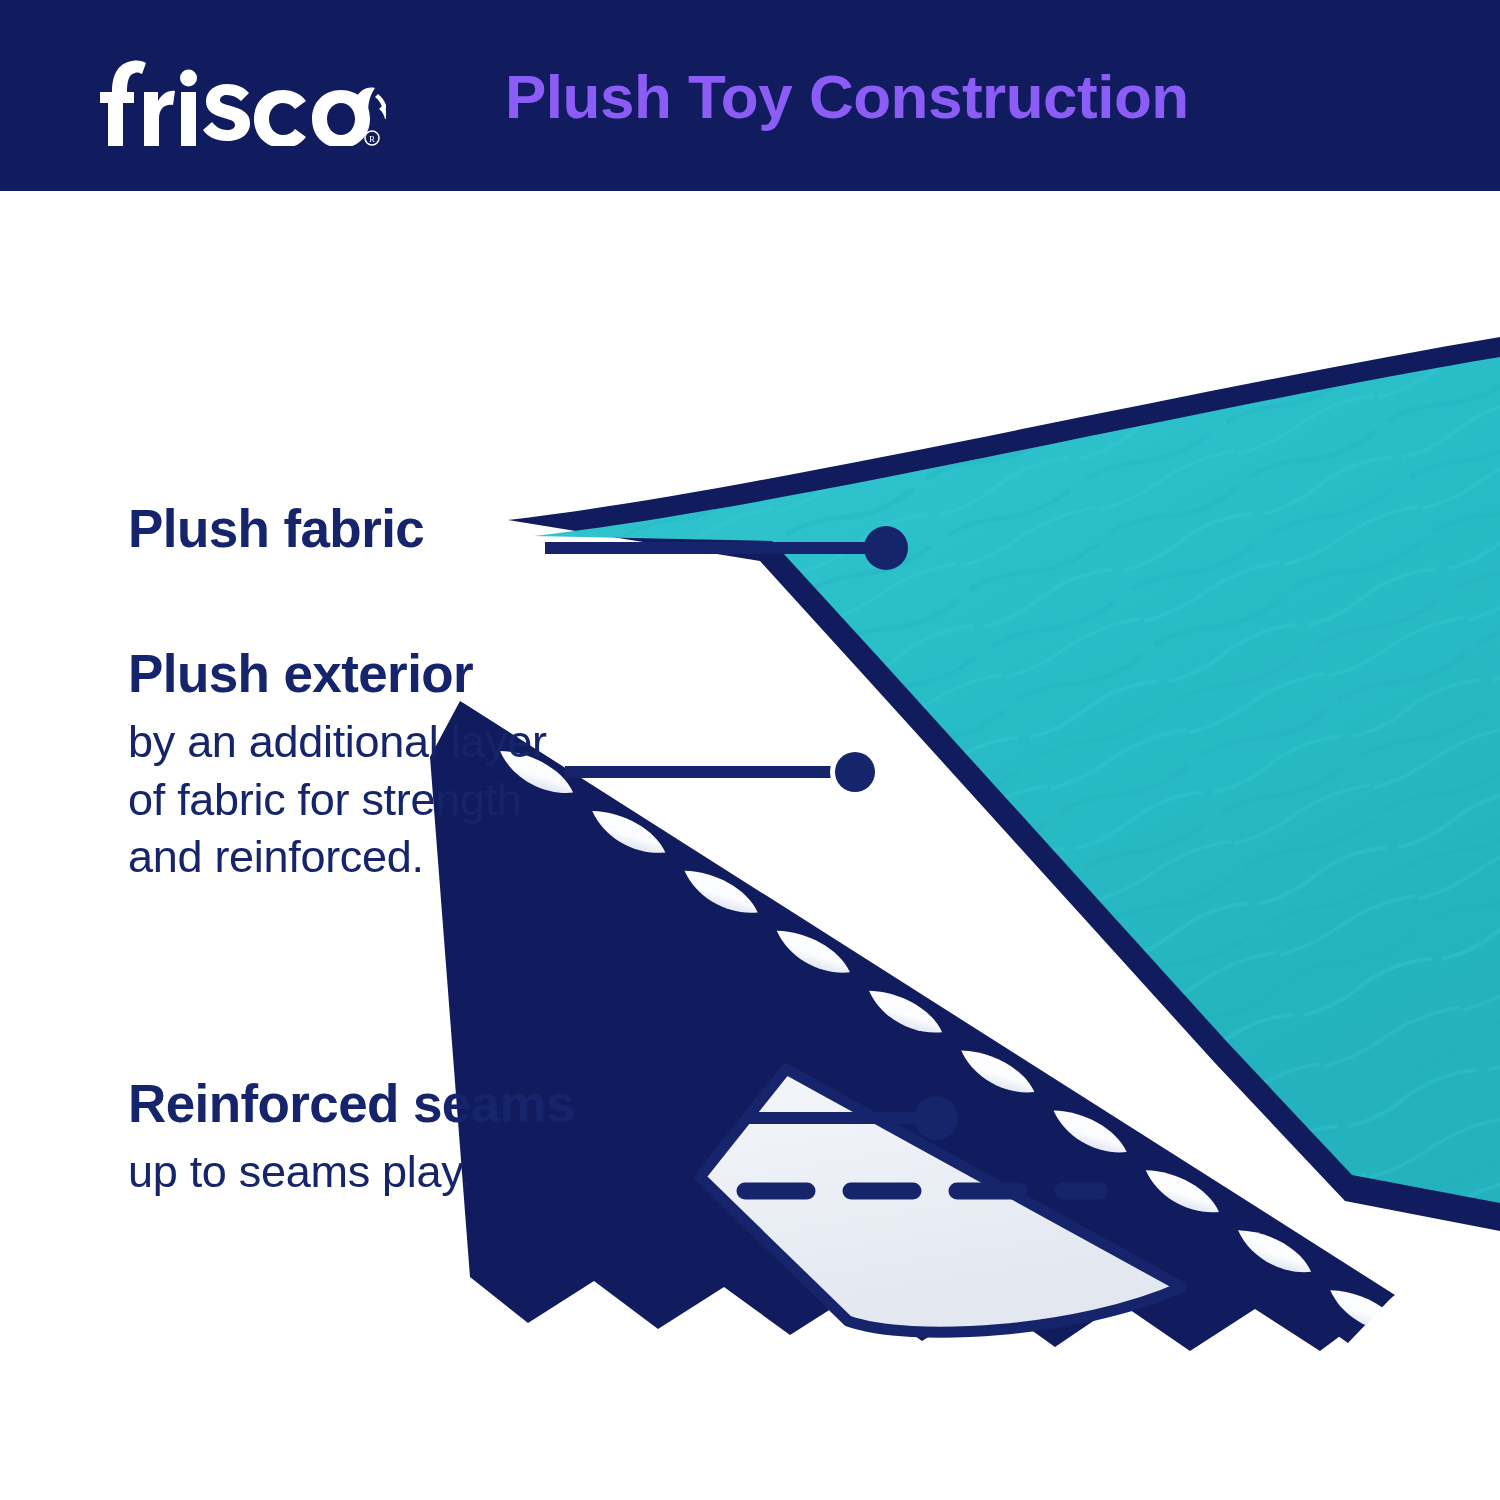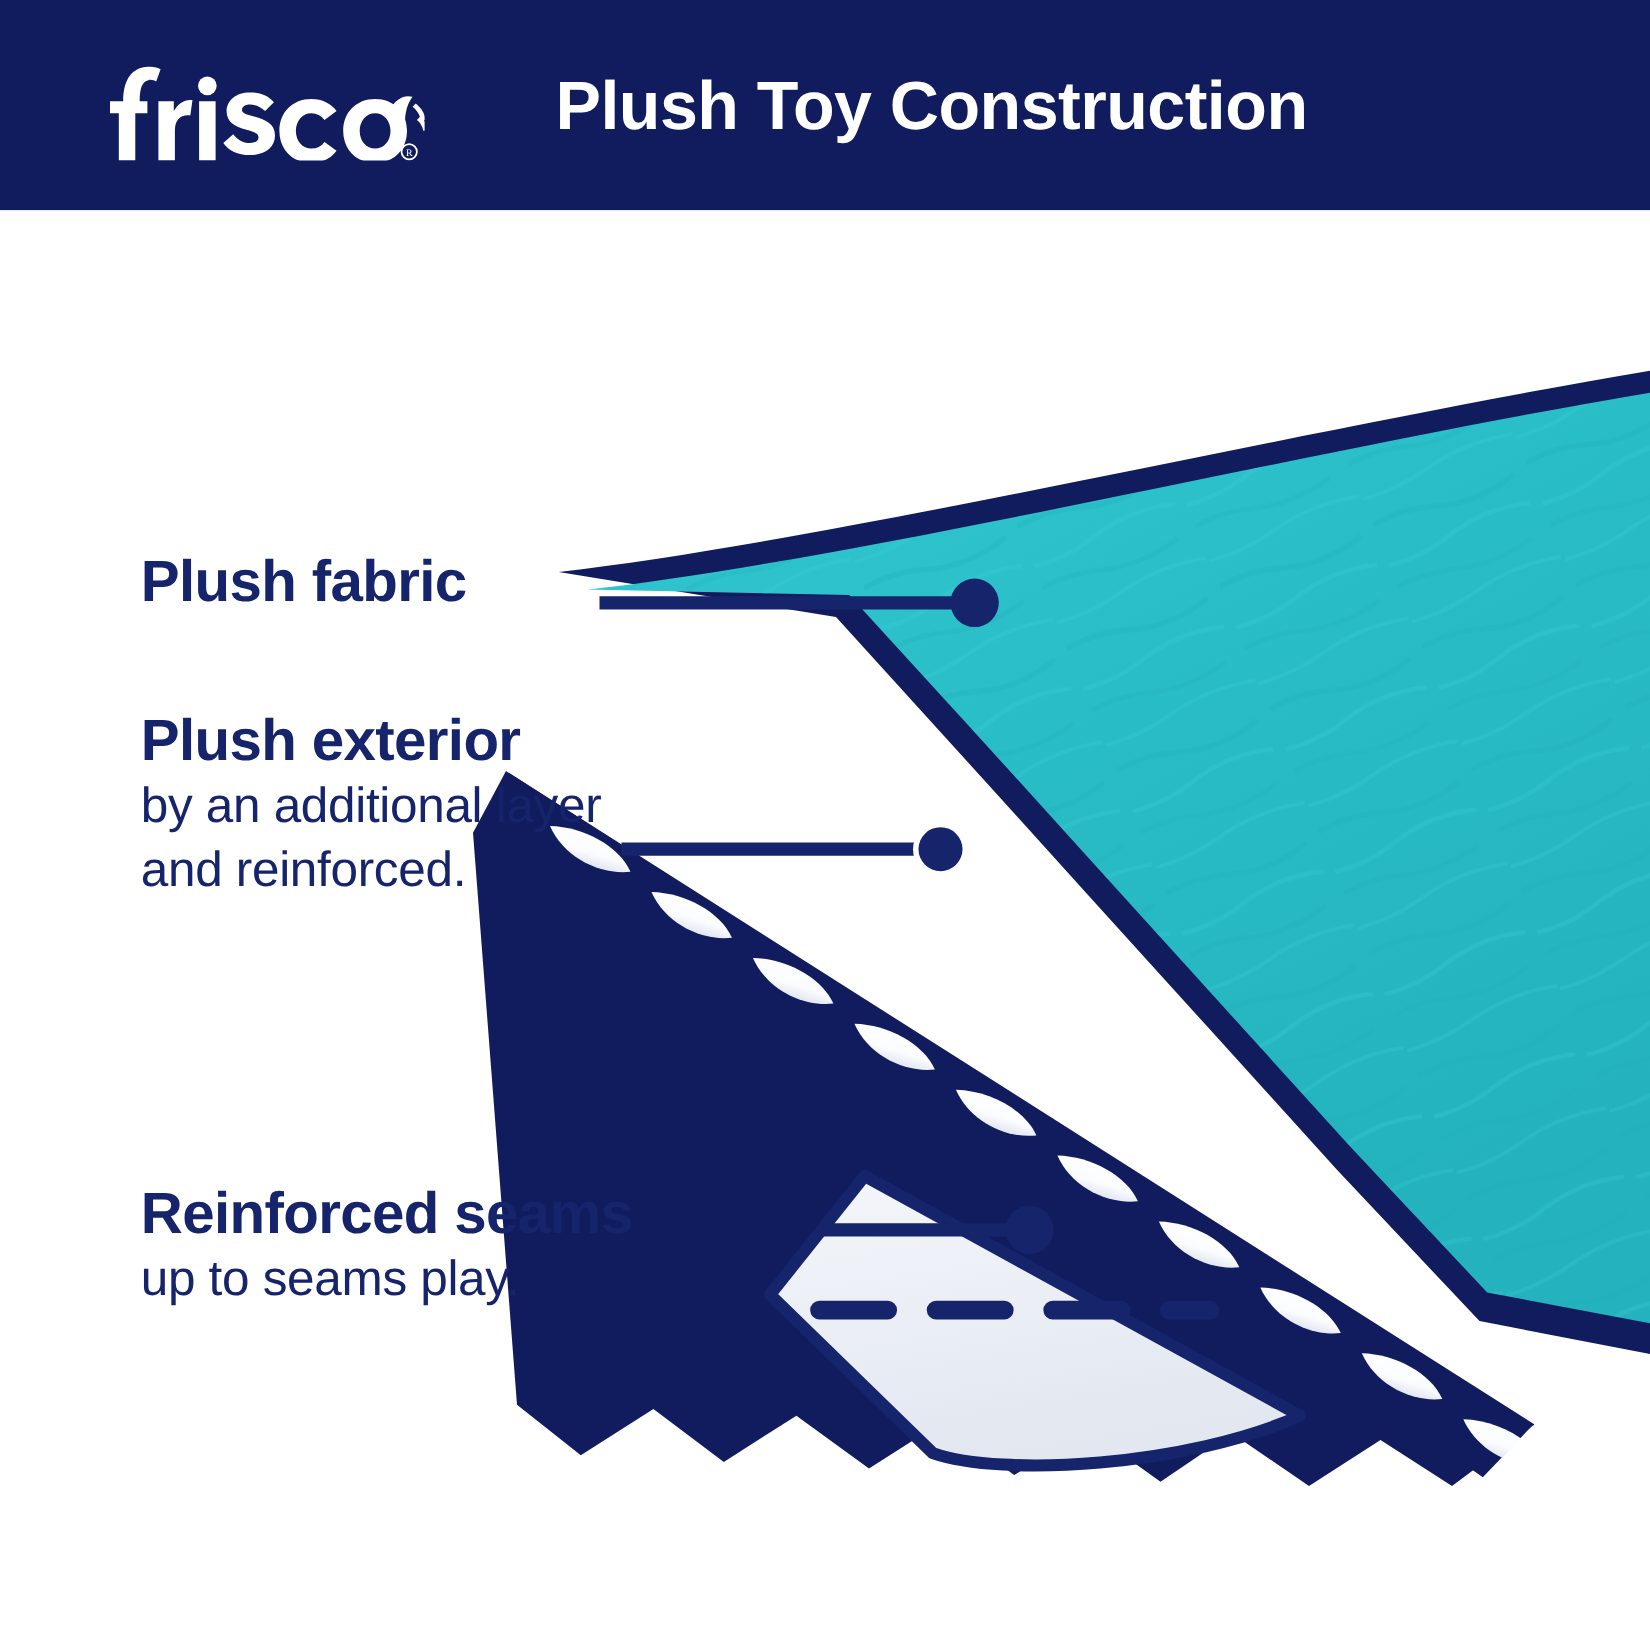--- a/index.html
+++ b/index.html
@@ -11,37 +11,37 @@
 
   
   .header{position:absolute;left:0;top:0;width:1500px;height:191px;
           background:#101C5E;display:flex;align-items:center;}
 
   .logo{position:absolute;left:86px;top:48px;width:300px;height:98px;}
   .logo svg{display:block;}
 
   .header-title{position:absolute;left:505px;top:48px;width:900px;height:96px;
                 display:flex;align-items:center;
-                color:#ffffff;font-size:62px;font-weight:bold;
+                color:#8b5cf6;font-size:62px;font-weight:bold;
                 letter-spacing:-0.5px;white-space:nowrap;}
 
   
   .illus{position:absolute;left:0;top:191px;width:1500px;height:1309px;}
   .illus svg{display:block;width:1500px;height:1309px;}
 
   
   .callout{position:absolute;color:#15246B;}
   .ct-head{font-size:53px;font-weight:bold;line-height:1.10;letter-spacing:-0.6px;white-space:nowrap;}
   .ct-body{font-size:45px;font-weight:normal;line-height:1.28;letter-spacing:-0.3px;white-space:nowrap;}
 
   #callout-1{left:128px;top:500px;text-align:right;}
   #callout-2{left:128px;top:645px;}
   #callout-3{left:128px;top:1075px;}
 
-  .ct-body{}
+  .ct-body{margin-top:10px;}
 </style>
 </head>
 <body>
 
 <div id="page">
 
   <div class="header">
 
     <div class="logo">
       <svg viewBox="0 0 300 98" width="300" height="98" aria-hidden="true">
@@ -294,20 +294,21 @@
       <div>Plush fabric</div>
     </div>
   </div>
 
   <div class="callout" id="callout-2">
     <div class="ct-head">
       <div>Plush exterior</div>
     </div>
     <div class="ct-body">
       <div>by an additional layer</div>
+      <div>of fabric for strength</div>
       <div>and reinforced.</div>
     </div>
   </div>
 
   <div class="callout" id="callout-3">
     <div class="ct-head">
       <div>Reinforced seams</div>
     </div>
     <div class="ct-body">
       <div>up to seams play.</div>

